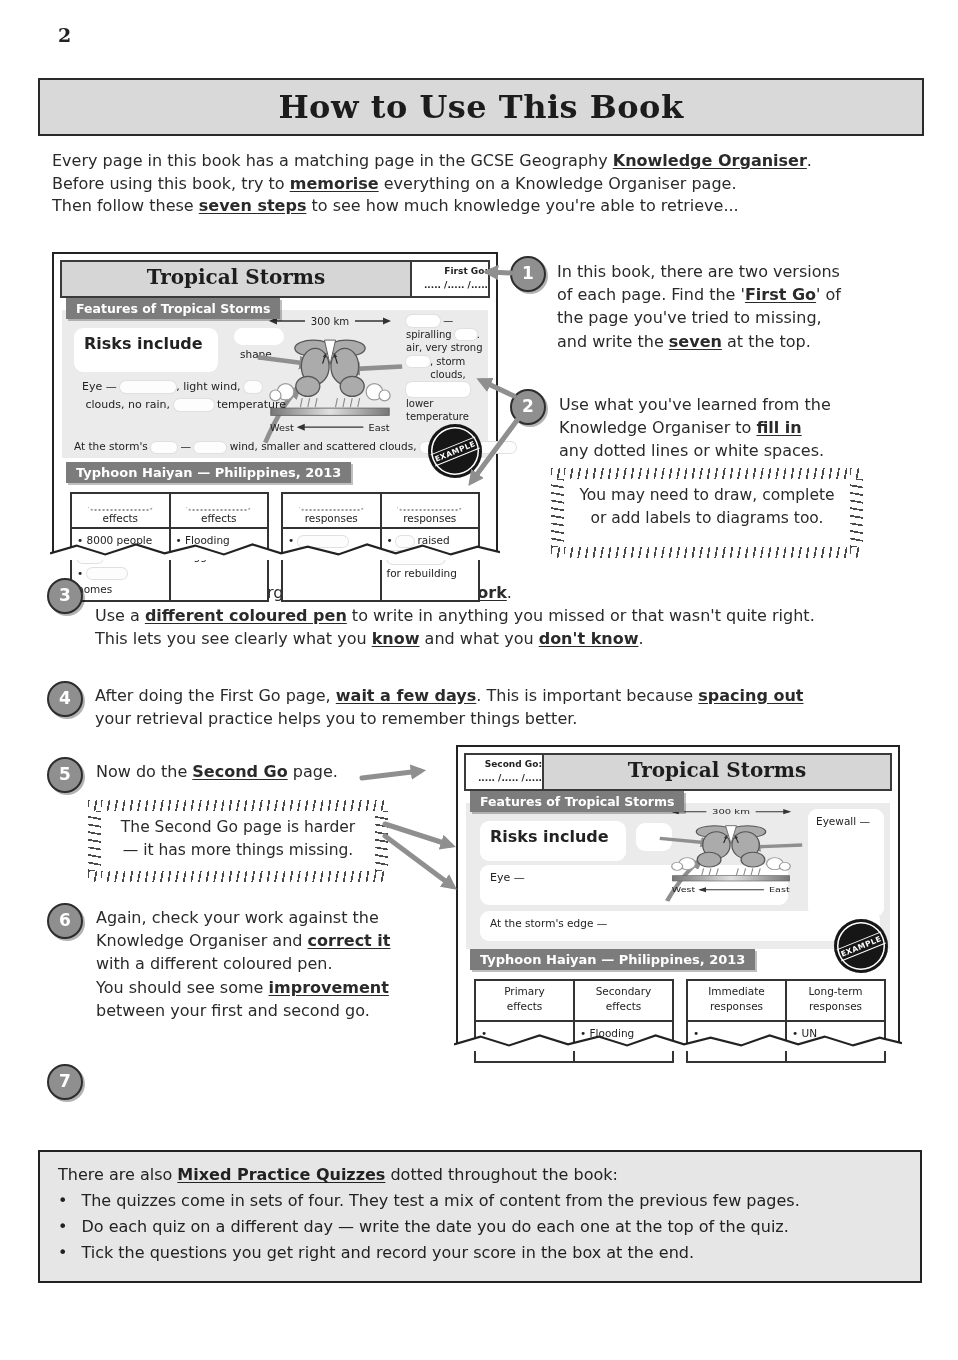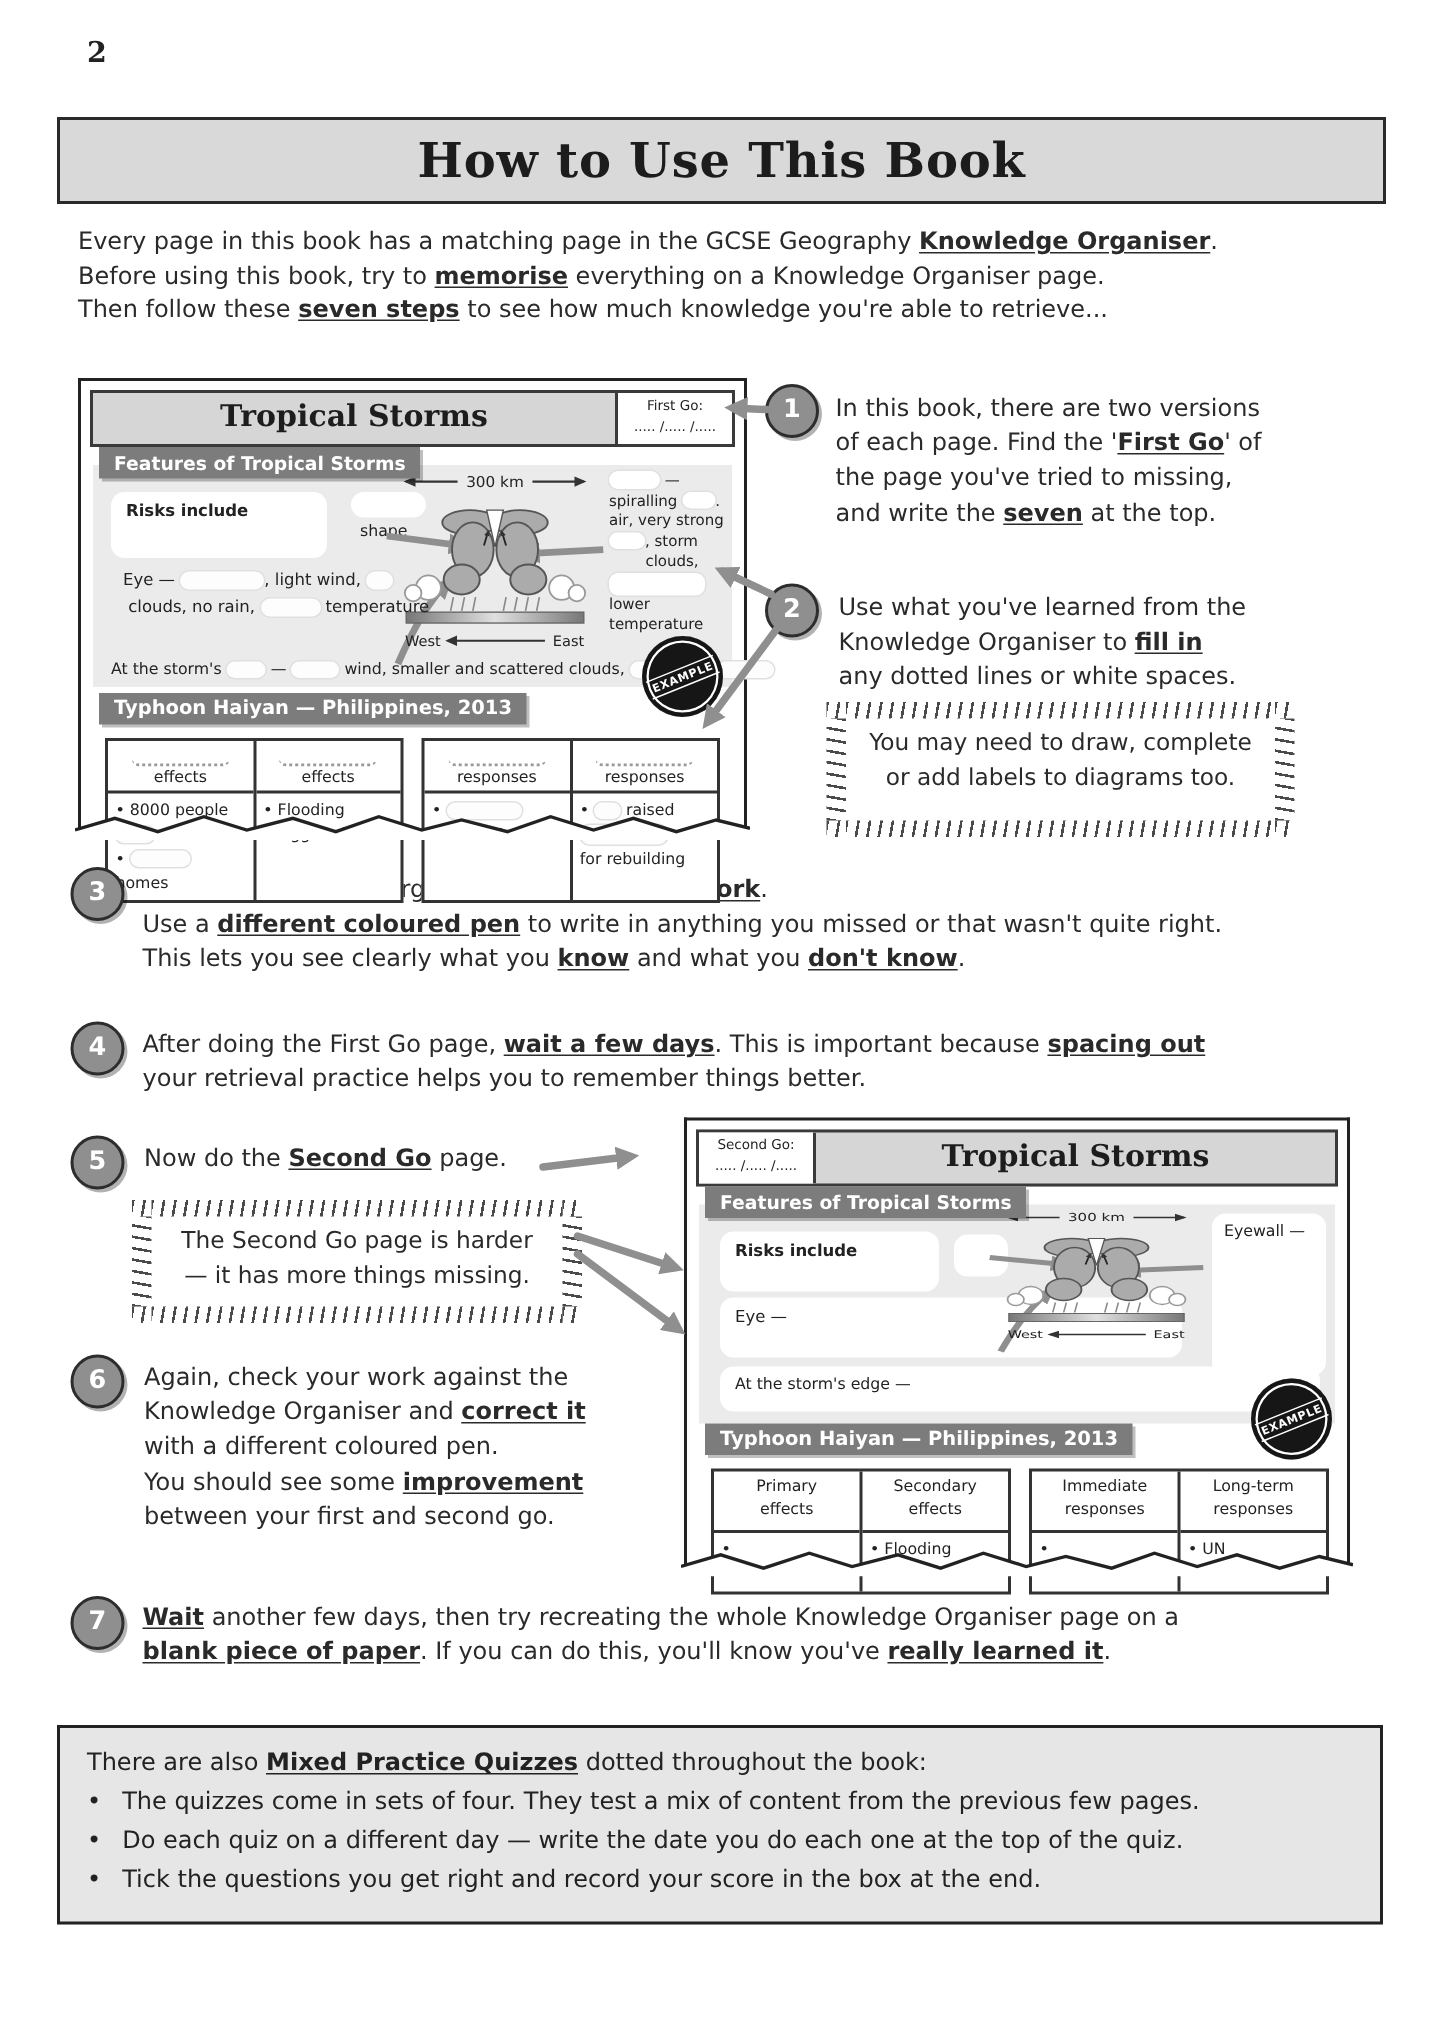--- a/index.html
+++ b/index.html
@@ -12,27 +12,27 @@
   .pagenum{left:58px;top:24px;font-family:"DejaVu Serif",serif;font-weight:700;font-size:19px;}
   .headerbox{left:38px;top:78px;width:882px;height:54px;background:#d9d9d9;border:2.5px solid #2a2a2a;}
   .headerbox .t{font-family:"DejaVu Serif",serif;font-weight:700;font-size:32px;text-align:center;line-height:54px;color:#1c1c1c;letter-spacing:.5px;}
 
   .intro{left:52px;top:150px;width:870px;font-size:16px;line-height:1.42;color:#2a2a2a;}
 
   
   .card{position:absolute;background:#fff;border:2.5px solid #222;border-bottom:none;}
   .titlebar{position:absolute;left:6px;right:6px;top:6px;height:34px;border:2px solid #3a3a3a;background:#d6d6d6;display:flex;}
   .titlebar .tt{flex:1;text-align:center;font-family:"DejaVu Serif",serif;font-weight:700;font-size:20px;line-height:31px;color:#1d1d1d;}
-  .gobox{width:76px;background:#fff;font-size:9px;font-weight:400;text-align:center;padding-top:3px;line-height:1.5;color:#222;}
+  .gobox{width:76px;background:#fff;font-size:9px;font-weight:700;text-align:right;padding-top:3px;line-height:1.5;color:#222;}
   .gobox.right{border-left:2px solid #3a3a3a;}
   .gobox.left{border-right:2px solid #3a3a3a;}
   .banner{position:absolute;background:#7c7c7c;color:#fff;font-weight:700;font-size:12.5px;padding:3px 10px;box-shadow:2px 2px 0 rgba(0,0,0,.25);z-index:3;white-space:nowrap;}
   .section{position:absolute;background:#ebebeb;}
   .pill{position:absolute;background:#fff;border-radius:9px;z-index:1;}
-  .plabel{position:absolute;font-weight:700;font-size:11px;z-index:2;}
+  .plabel{position:absolute;font-weight:700;font-size:16px;z-index:2;}
   .plain{position:absolute;font-size:11px;z-index:2;}
   .sm{font-size:10.5px;}
   .storm{position:absolute;z-index:2;overflow:visible;}
   .rcol{position:absolute;font-size:10px;line-height:1.35;z-index:2;}
   .rcol .ip{display:inline-block;background:#fff;border-radius:6px;vertical-align:middle;}
   .nowrap{white-space:nowrap;}
 
   .stamp{position:absolute;width:54px;height:54px;border-radius:50%;background:#161616;z-index:4;
          display:flex;align-items:center;justify-content:center;transform:rotate(-22deg);
          box-shadow:inset 0 0 0 3px #161616, inset 0 0 0 4.5px #fff;}
@@ -408,24 +408,20 @@
   <div class="circle" style="left:47px;top:903px;">6</div>
   <div class="stept" style="left:96px;top:906px;width:330px;">
     <span>Again, check your work against the</span><br>
     <span>Knowledge Organiser and </span><span class="bu">correct it</span><br>
     <span>with a different coloured pen.</span><br>
     <span>You should see some </span><span class="bu">improvement</span><br>
     <span>between your first and second go.</span>
   </div>
 
   <div class="circle" style="left:47px;top:1064px;">7</div>
-  <div class="stept" style="left:95px;top:1066px;width:800px;">
-    <span class="bu">Wait</span><span> another few days, then try recreating the whole Knowledge Organiser page on a</span><br>
-    <span class="bu">blank piece of paper</span><span>.  If you can do this, you'll know you've </span><span class="bu">really learned it</span><span>.</span>
-  </div>
 
   <div class="quizbox">
     <div class="line"><span>There are also </span><span class="bu">Mixed Practice Quizzes</span><span> dotted throughout the book:</span></div>
     <div class="qrow">
         <span class="b">•</span>
         <span>The quizzes come in sets of four.  They test a mix of content from the previous few pages.</span>
       </div>
     <div class="qrow">
         <span class="b">•</span>
         <span>Do each quiz on a different day — write the date you do each one at the top of the quiz.</span>

